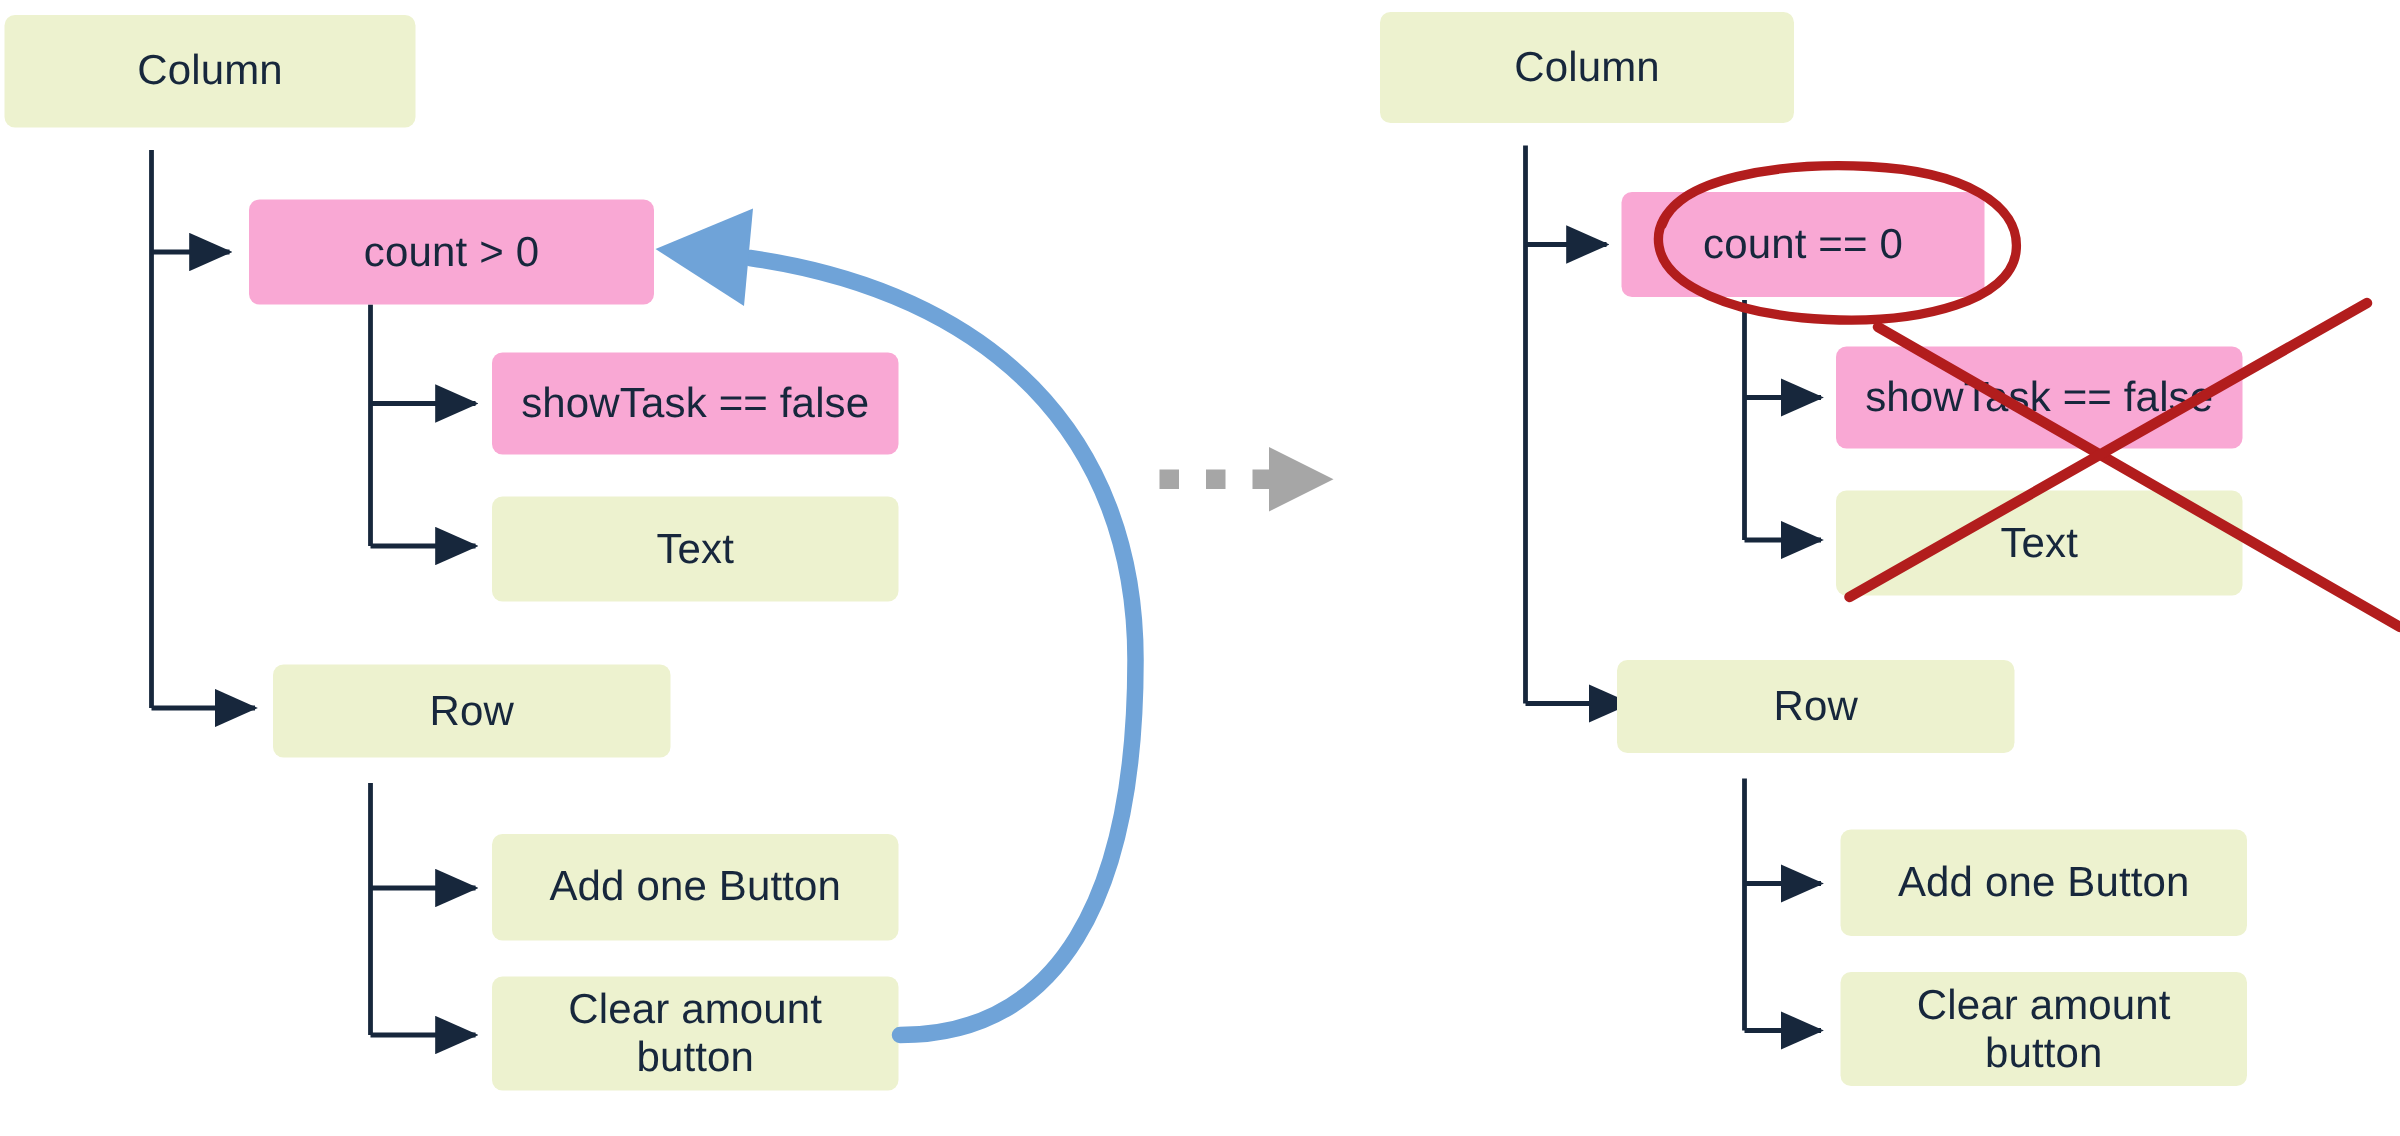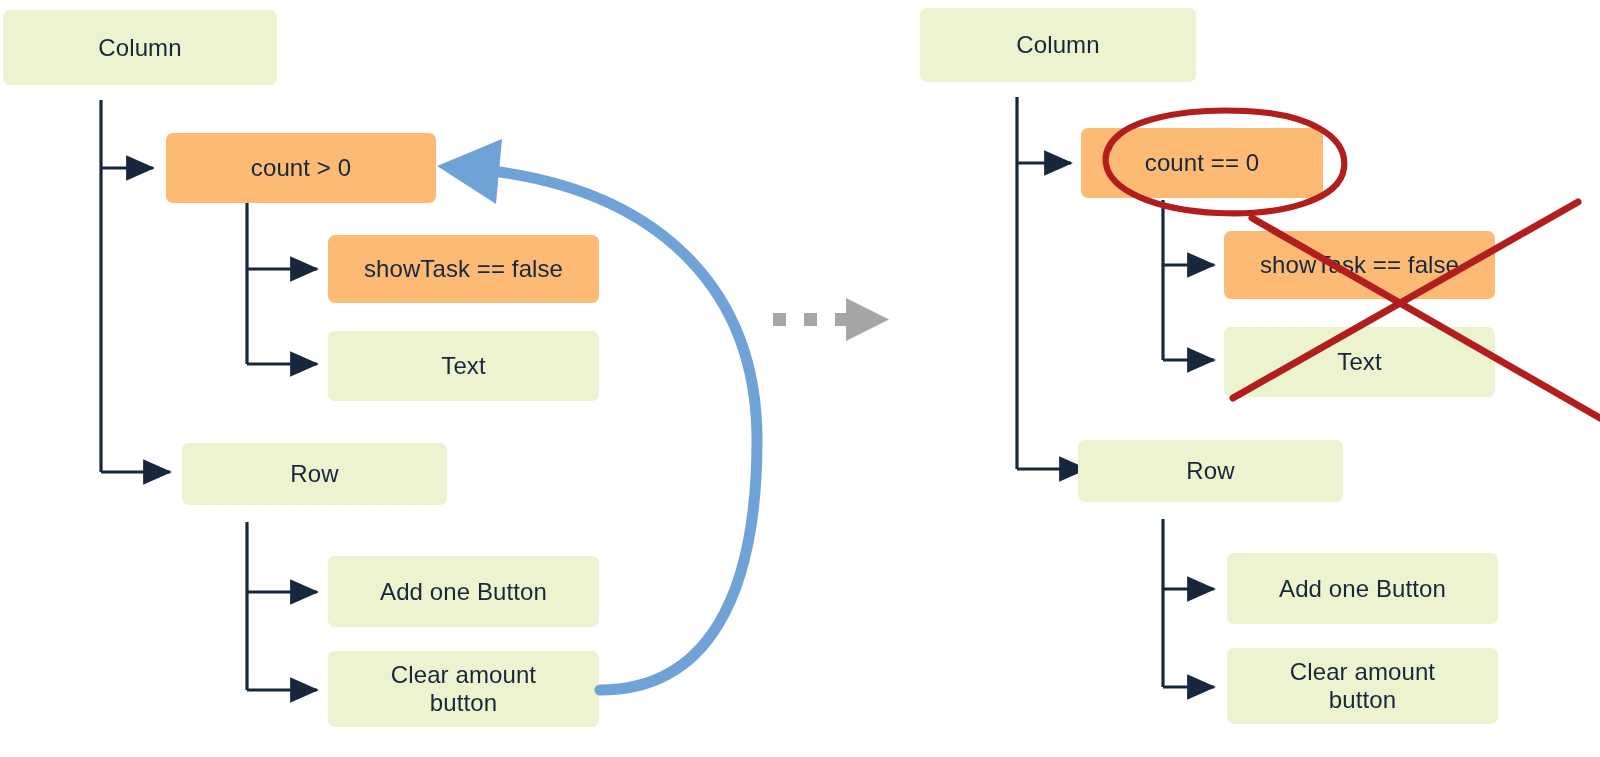--- a/index.html
+++ b/index.html
@@ -19,30 +19,30 @@
     overflow: hidden;
   }
   .node {
     position: absolute;
     display: flex;
     align-items: center;
     justify-content: center;
     text-align: center;
     border-radius: 7px;
     color: #17273c;
-    font-size: 24px;
+    font-size: 28px;
     line-height: 1.16;
     letter-spacing: 0.1px;
     font-family: "Liberation Sans", sans-serif;
     box-sizing: border-box;
     padding: 2px 6px;
     z-index: 3;
   }
   .node.green  { background: #edf2cf; }
-  .node.blue   { background: #fdba74; }
+  .node.blue   { background: #f9a8d4; }
   .node .label { display: block; white-space: pre-line; }
 
   #connectors, #overlay-red, #blue-arrow, #transition-arrow {
     position: absolute;
     left: 0;
     top: 0;
     width: 1600px;
     height: 757px;
     overflow: visible;
   }

